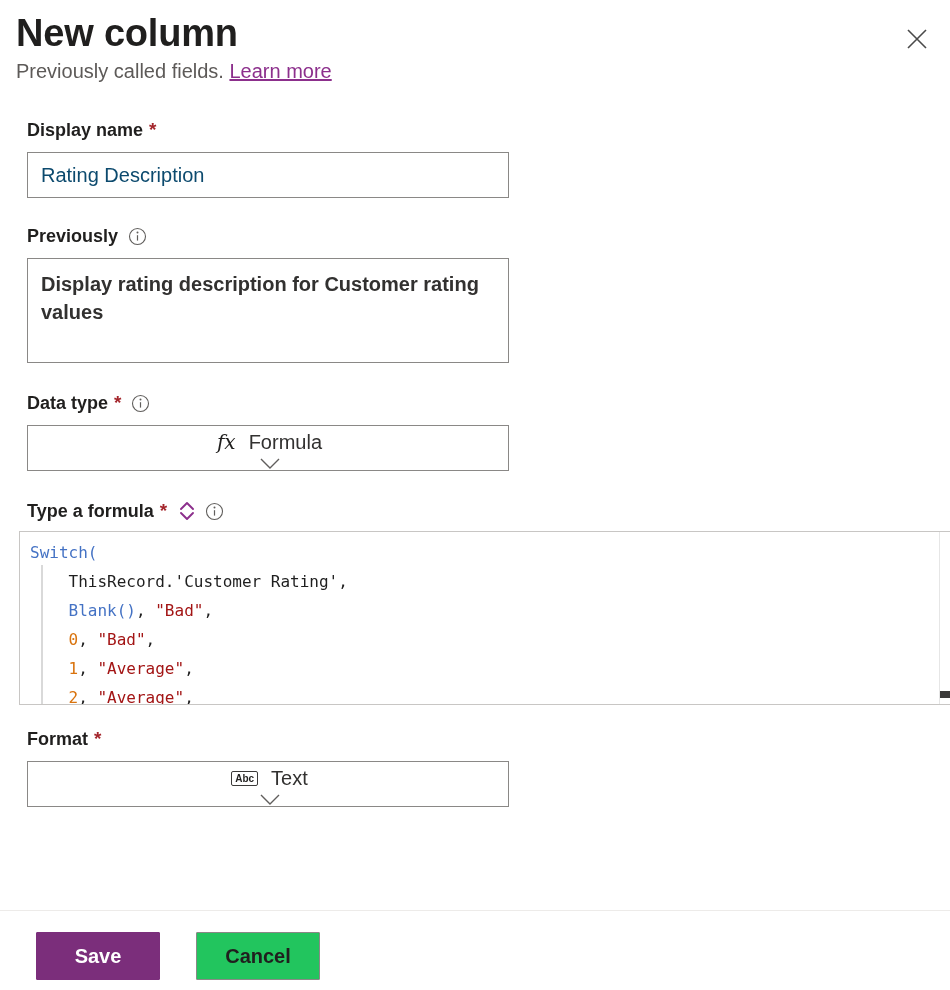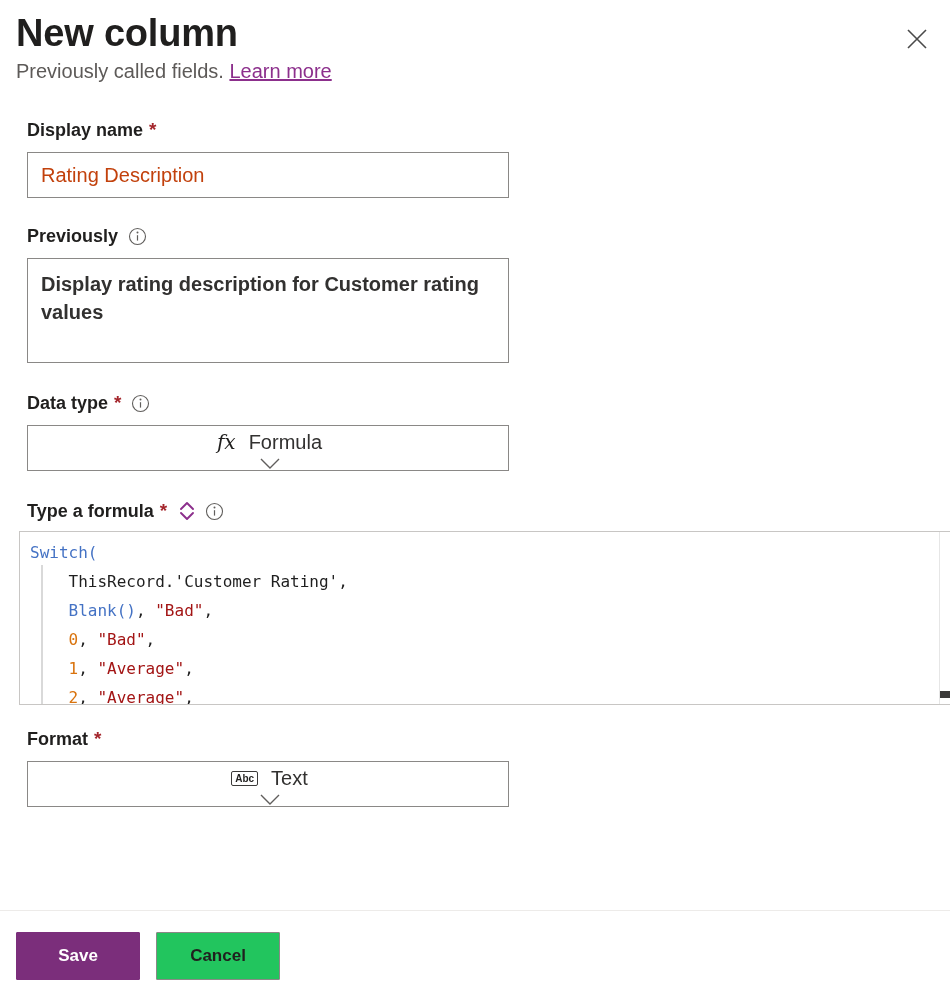--- a/index.html
+++ b/index.html
@@ -76,21 +76,21 @@
   .textbox {
     margin-top: 10px;
     width: 482px;
     height: 46px;
     border: 1px solid #8a8886;
     background: #ffffff;
     display: flex;
     align-items: center;
     padding: 0 13px;
     font-size: 20px;
-    color: #c2410c;
+    color: #0c4a6e;
   }
   .textarea {
     margin-top: 10px;
     width: 482px;
     height: 105px;
     border: 1px solid #8a8886;
     background: #ffffff;
     padding: 11px 13px;
     font-size: 20px;
     line-height: 28px;
@@ -190,28 +190,29 @@
   }
   .footer {
     position: absolute;
     left: 16px; top: 932px;
     display: flex;
     gap: 16px;
   }
   .btn {
     height: 48px;
     min-width: 124px;
-    font-size: 17px;
+    font-size: 20px;
     font-weight: 600;
     display: flex;
     align-items: center;
     justify-content: center;
     cursor: pointer;
     padding: 0 20px;
     border-radius: 1px;
+    margin-left: 20px;
   }
   .btn-primary {
     background: #7b2e7b;
     color: #ffffff;
     border: 1px solid #7b2e7b;
   }
   .btn-secondary {
     background: #22c55e;
     color: #201f1e;
     border: 1px solid #8a8886;

